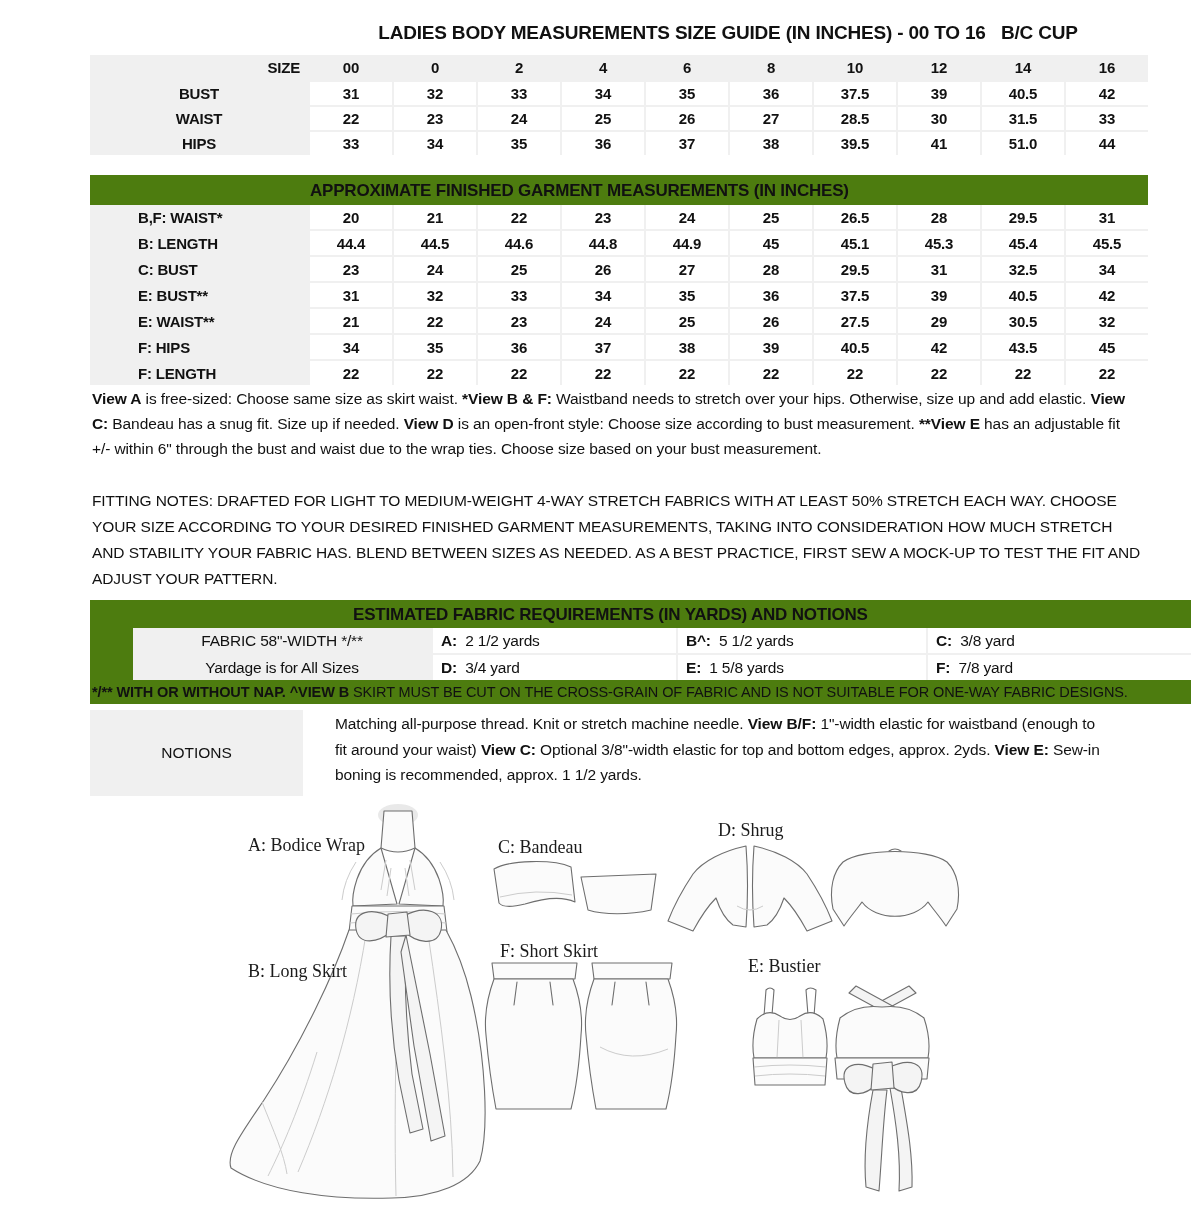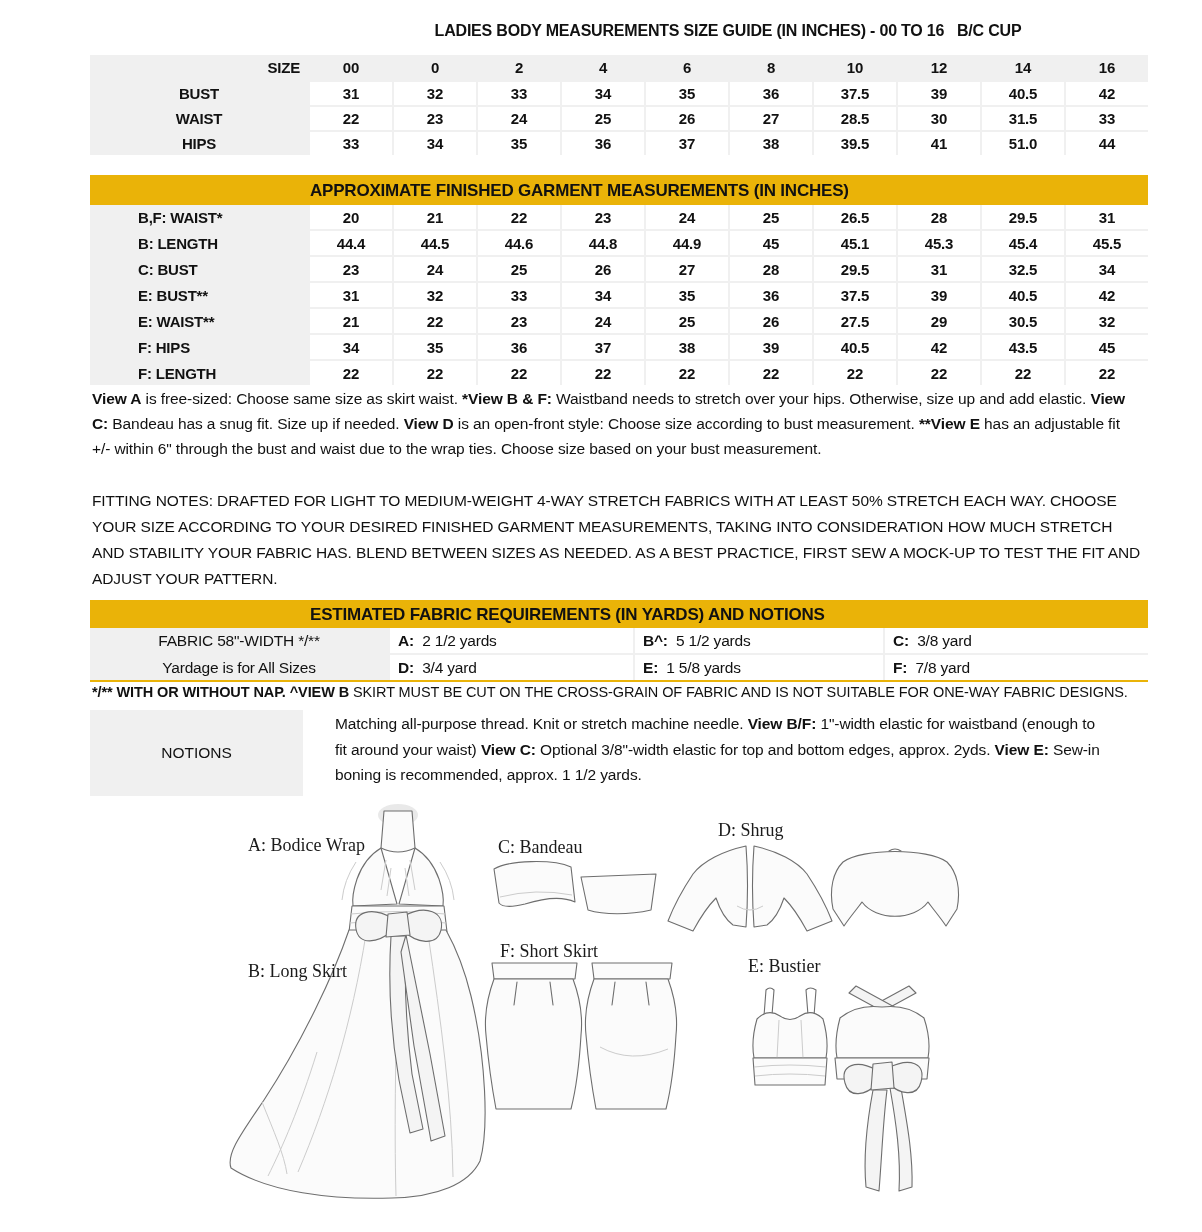--- a/index.html
+++ b/index.html
@@ -1,25 +1,25 @@
 <!DOCTYPE html>
 <html><head>
 <meta charset="utf-8">
 <style>
   html,body{margin:0;padding:0;background:#ffffff;}
   .page{position:relative;width:1202px;height:1232px;background:#fff;overflow:hidden;
         font-family:"Liberation Sans",sans-serif;color:#111;}
 
   .doc-title{position:absolute;left:308px;top:22px;width:840px;margin:0;
-             font-size:16px;font-weight:bold;text-align:center;white-space:pre;letter-spacing:-0.2px;}
-
-  .mtable{position:absolute;left:90px;width:1058px;background:#eab308;}
+             font-size:19px;font-weight:bold;text-align:center;white-space:pre;letter-spacing:-0.2px;}
+
+  .mtable{position:absolute;left:90px;width:1058px;background:#4d7c0f;}
   .t1{top:55px;height:100px;}
   .t2{top:175px;height:210px;}
-  .t3{top:600px;height:82px;}
+  .t3{top:600px;height:104px;padding-left:43px;}
 
   .tbl-title{margin-left:220px;width:838px;font-weight:bold;
              font-size:17px;height:30px;line-height:31px;letter-spacing:-0.2px;}
   .t3 .tbl-title{height:28px;line-height:29px;}
 
   .grid{display:grid;grid-template-columns:218px repeat(10,1fr);gap:2px;background:#f0f0f0;}
   .t1 .grid{grid-template-rows:25px 23px 23px 23px;}
   .t2 .grid{grid-template-rows:repeat(7,24px);}
   .grid div{display:flex;align-items:center;justify-content:center;
             font-size:15px;font-weight:bold;letter-spacing:-0.2px;}

